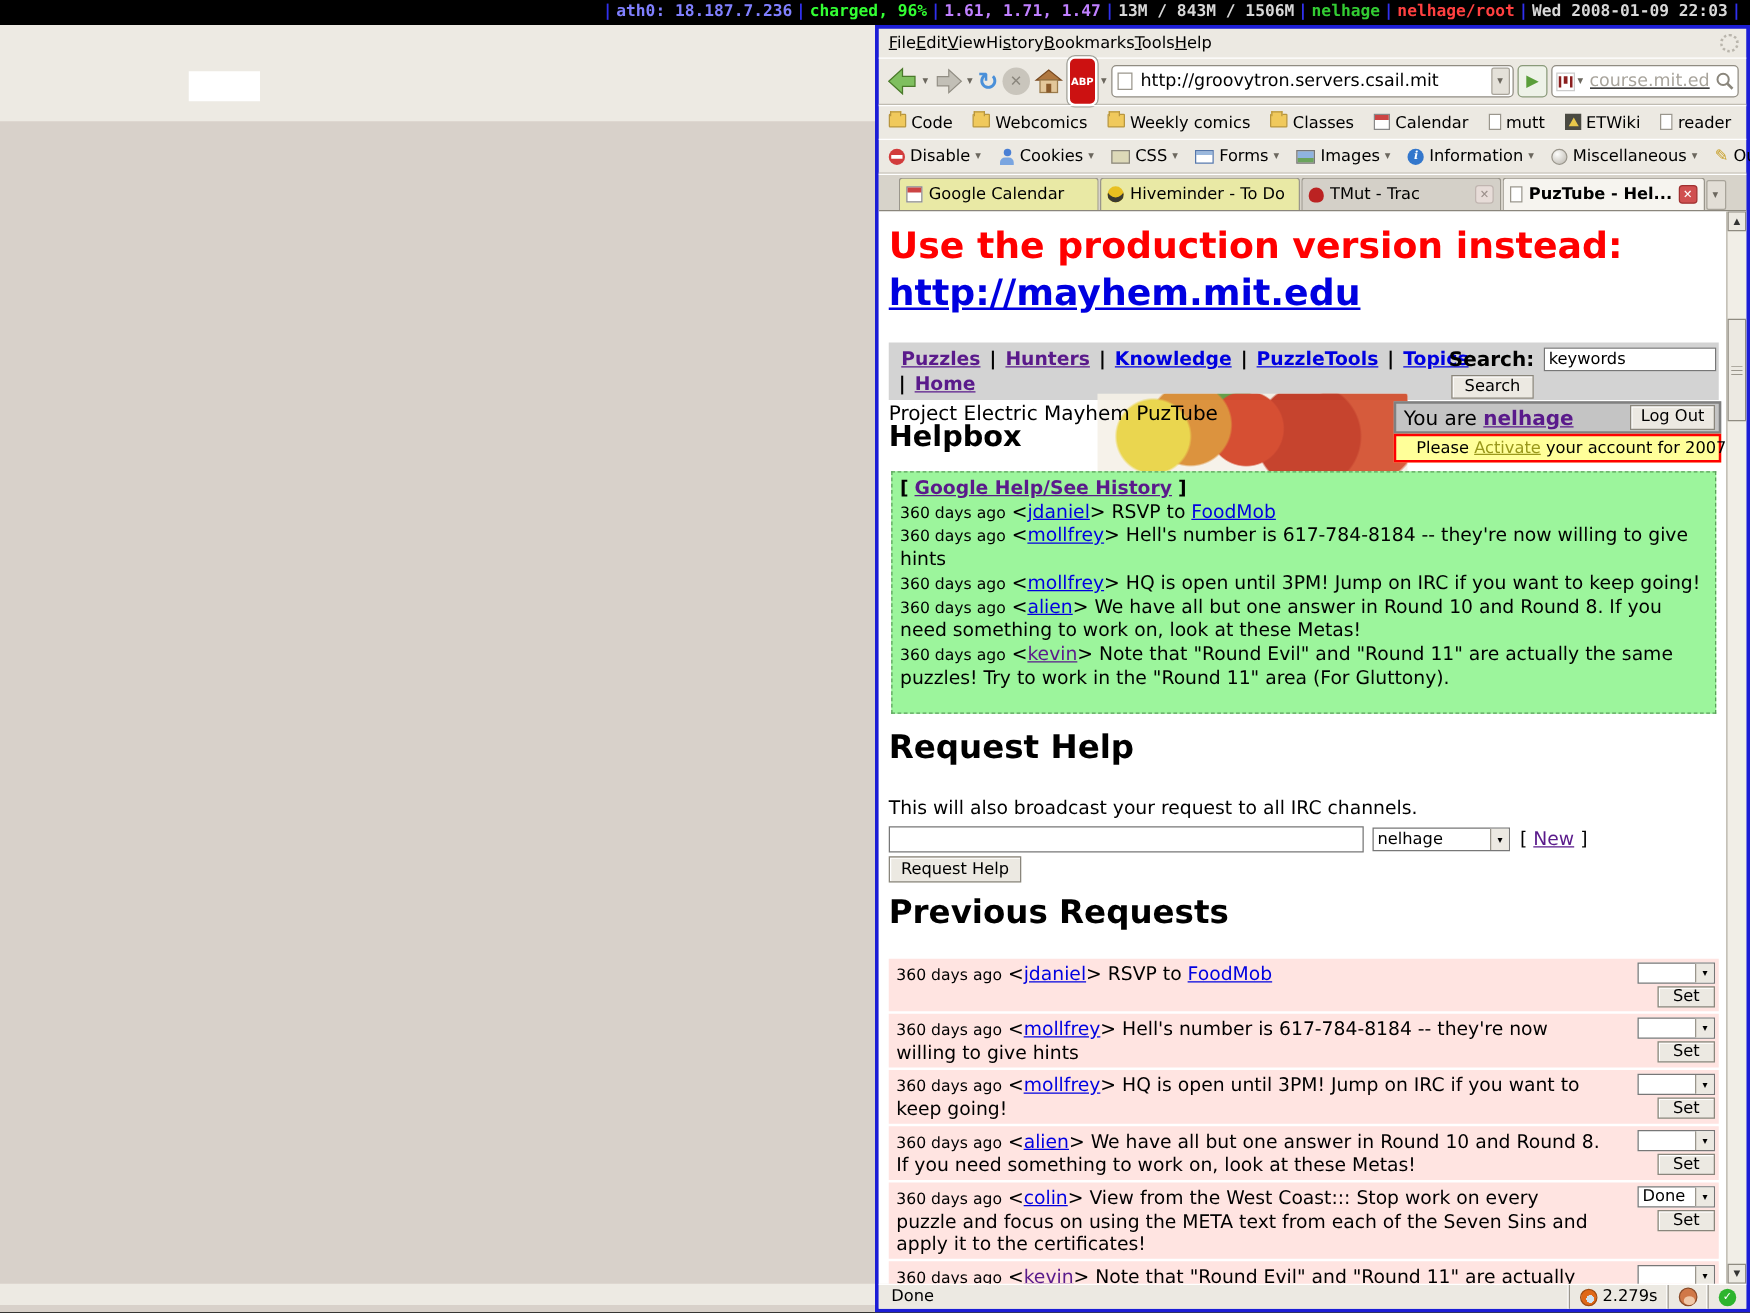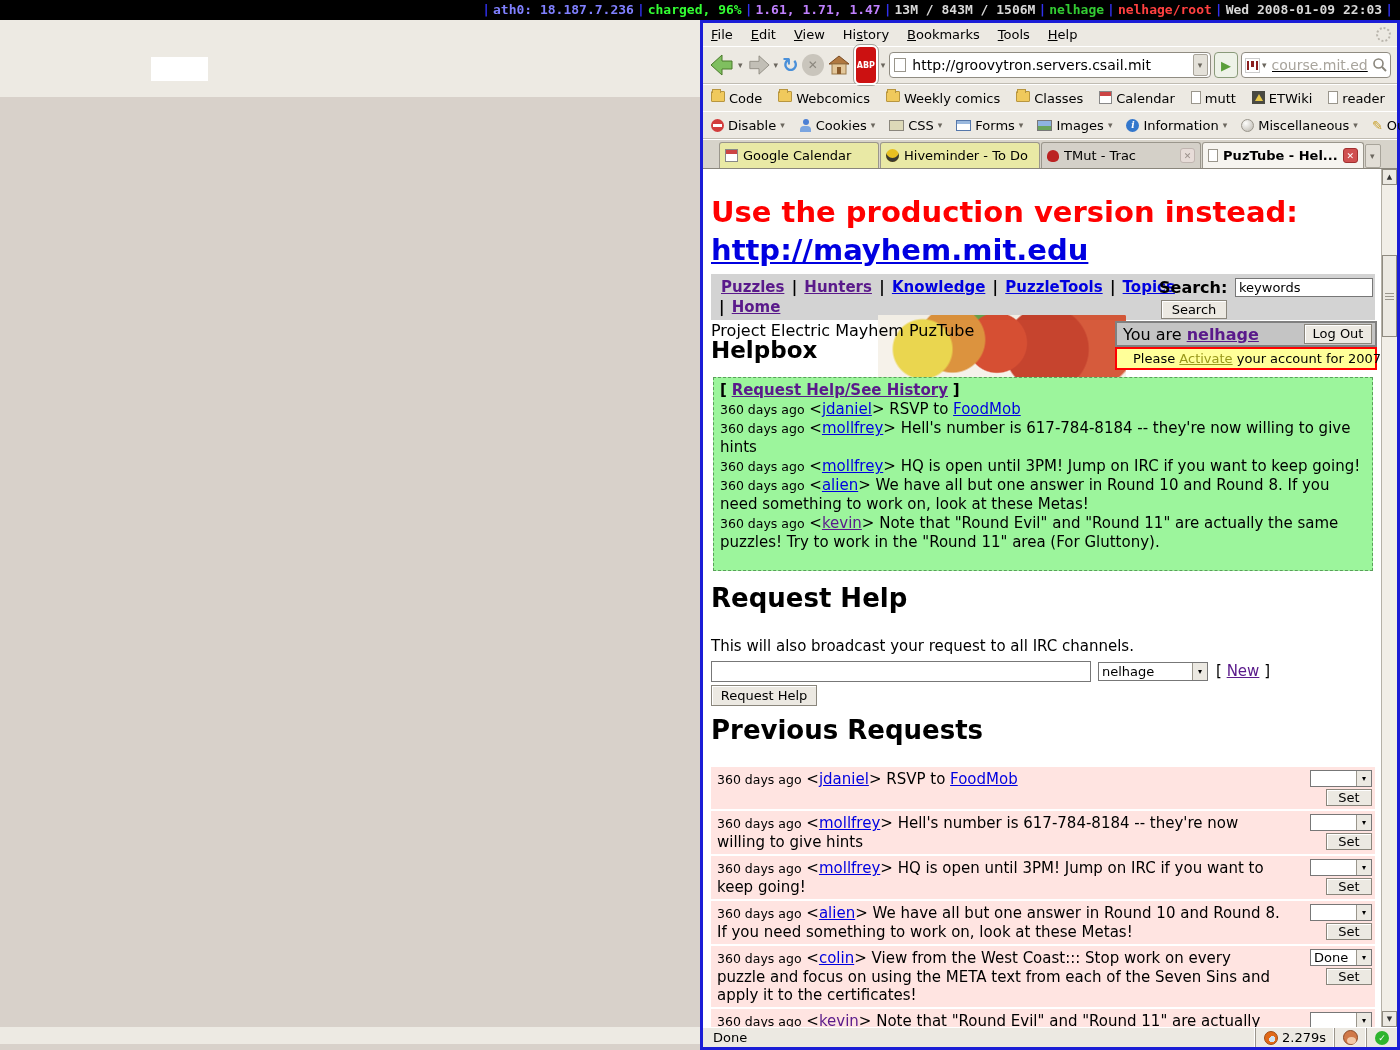--- a/index.html
+++ b/index.html
@@ -18,21 +18,21 @@
   
   .left-desk { position:absolute; left:0; top:20px; width:700px; height:1030px; background:#d8d1ca; }
   .left-top  { position:absolute; left:0; right:0; top:0; height:77px; background:#edeae3; }
   .left-whitebox { position:absolute; left:151px; top:37px; width:57px; height:24px; background:#fff; }
   .left-bottom { position:absolute; left:0; right:0; bottom:6px; height:17px; background:#edeae3; }
   
   .ffwin {
     position:absolute; left:700px; top:20px; width:700px; height:1030px;
     background:#ece9e2; border:3px solid #1b1dd6; display:flex; flex-direction:column;
   }
-  .menubar { height:23px; display:flex; align-items:center; padding:0 8px; gap:18px;
+  .menubar { height:23px; display:flex; align-items:center; padding:0 8px; 
              font:13px "DejaVu Sans",sans-serif; position:relative; }
   .menu-item { cursor:default; }
   .menu-item u { text-decoration:underline; }
   .throbber { position:absolute; right:6px; top:4px; width:15px; height:15px;
               border:2px dotted #b9b5ac; border-radius:50%; }
   .navbar { height:38px; display:flex; align-items:center; padding:0 6px; gap:3px;
             border-top:1px solid #fff; border-bottom:1px solid #c0bcb2; }
   .tbtn { display:flex; align-items:center; justify-content:center; height:30px; }
   .caret { font-size:9px; color:#6b675e; margin:0 1px 0 0; }
   .reload-glyph { font-size:20px; font-weight:bold; color:#4a90d9; line-height:1; }
@@ -114,21 +114,21 @@
                align-items:center; justify-content:center; font-size:9px; font-weight:bold; }
   .tab-close.red { background:#d05050; border:1px solid #a03030; color:#fff; }
   .tab-close.pale { background:#e7dcd8; border:1px solid #c0b5b0; color:#9a8f8a; }
   .alltabs { margin-left:auto; width:17px; height:24px; background:#e2ded6;
              border:1px solid #a8a49a; border-radius:2px; display:flex; align-items:center;
              justify-content:center; }
   
   .content { flex:1; position:relative; background:#fff; overflow:hidden;
              border-top:1px solid #8a867c; font:15px/19px "DejaVu Sans",sans-serif; }
   a { text-decoration:underline; cursor:pointer; }
-  .banner { position:absolute; left:8px; top:24px; font-weight:bold; font-size:29px; line-height:38px; }
+  .banner { position:absolute; left:8px; top:8px; font-weight:bold; font-size:29px; line-height:38px; }
   .graybar { position:absolute; left:8px; top:105px; width:664px; height:46px;
              background:#d3d3d3; padding:3px 8px; }
   .navlinks { width:460px; font-weight:bold; font-size:15px; line-height:20px; }
   .navlinks a { margin:0 2px; }
   .search-lbl { position:absolute; left:448px; top:4px; font-weight:bold; font-size:16px; }
   .search-input { position:absolute; left:524px; top:4px; width:138px; height:19px;
                   border:1px solid #777; font:13px "DejaVu Sans",sans-serif; padding:1px 3px; }
   .search-btn { position:absolute; left:450px; top:26px; width:66px; height:19px; }
   .btn { background:#ece9e2; border:1px solid #8a867c; box-shadow:inset 1px 1px 0 #fff;
          font:13px "DejaVu Sans",sans-serif; text-align:center; line-height:17px; cursor:default; }
@@ -416,21 +416,21 @@
     </div>
     <div class="activate">
       <span>Please</span>
       <a style="color: rgb(153, 152, 27);">Activate</a>
       <span>your account for 2007!</span>
     </div>
 
     <div class="greenbox">
       <div>
         <span class="bold">[</span>
-        <a class="bold" style="color: rgb(90, 26, 139);">Request Help/See History</a>
+        <a class="bold" style="color: rgb(90, 26, 139);">Google Help/See History</a>
         <span class="bold">]</span>
       </div>
       <div><span class="ago">360 days ago</span> <span>&lt;</span><a style="color: rgb(0, 0, 224);">jdaniel</a><span>&gt;</span> <span>RSVP to</span> <a style="color: rgb(0, 0, 224);">FoodMob</a></div>
       <div><span class="ago">360 days ago</span> <span>&lt;</span><a style="color: rgb(0, 0, 224);">mollfrey</a><span>&gt;</span> <span>Hell's number is 617-784-8184 -- they're now willing to give hints</span></div>
       <div><span class="ago">360 days ago</span> <span>&lt;</span><a style="color: rgb(0, 0, 224);">mollfrey</a><span>&gt;</span> <span>HQ is open until 3PM! Jump on IRC if you want to keep going!</span></div>
       <div><span class="ago">360 days ago</span> <span>&lt;</span><a style="color: rgb(0, 0, 224);">alien</a><span>&gt;</span> <span>We have all but one answer in Round 10 and Round 8. If you need something to work on, look at these Metas!</span></div>
       <div><span class="ago">360 days ago</span> <span>&lt;</span><a style="color: rgb(90, 26, 139);">kevin</a><span>&gt;</span> <span>Note that "Round Evil" and "Round 11" are actually the same puzzles! Try to work in the "Round 11" area (For Gluttony).</span></div>
     </div>
 
     <div class="rh-title">Request Help</div>

